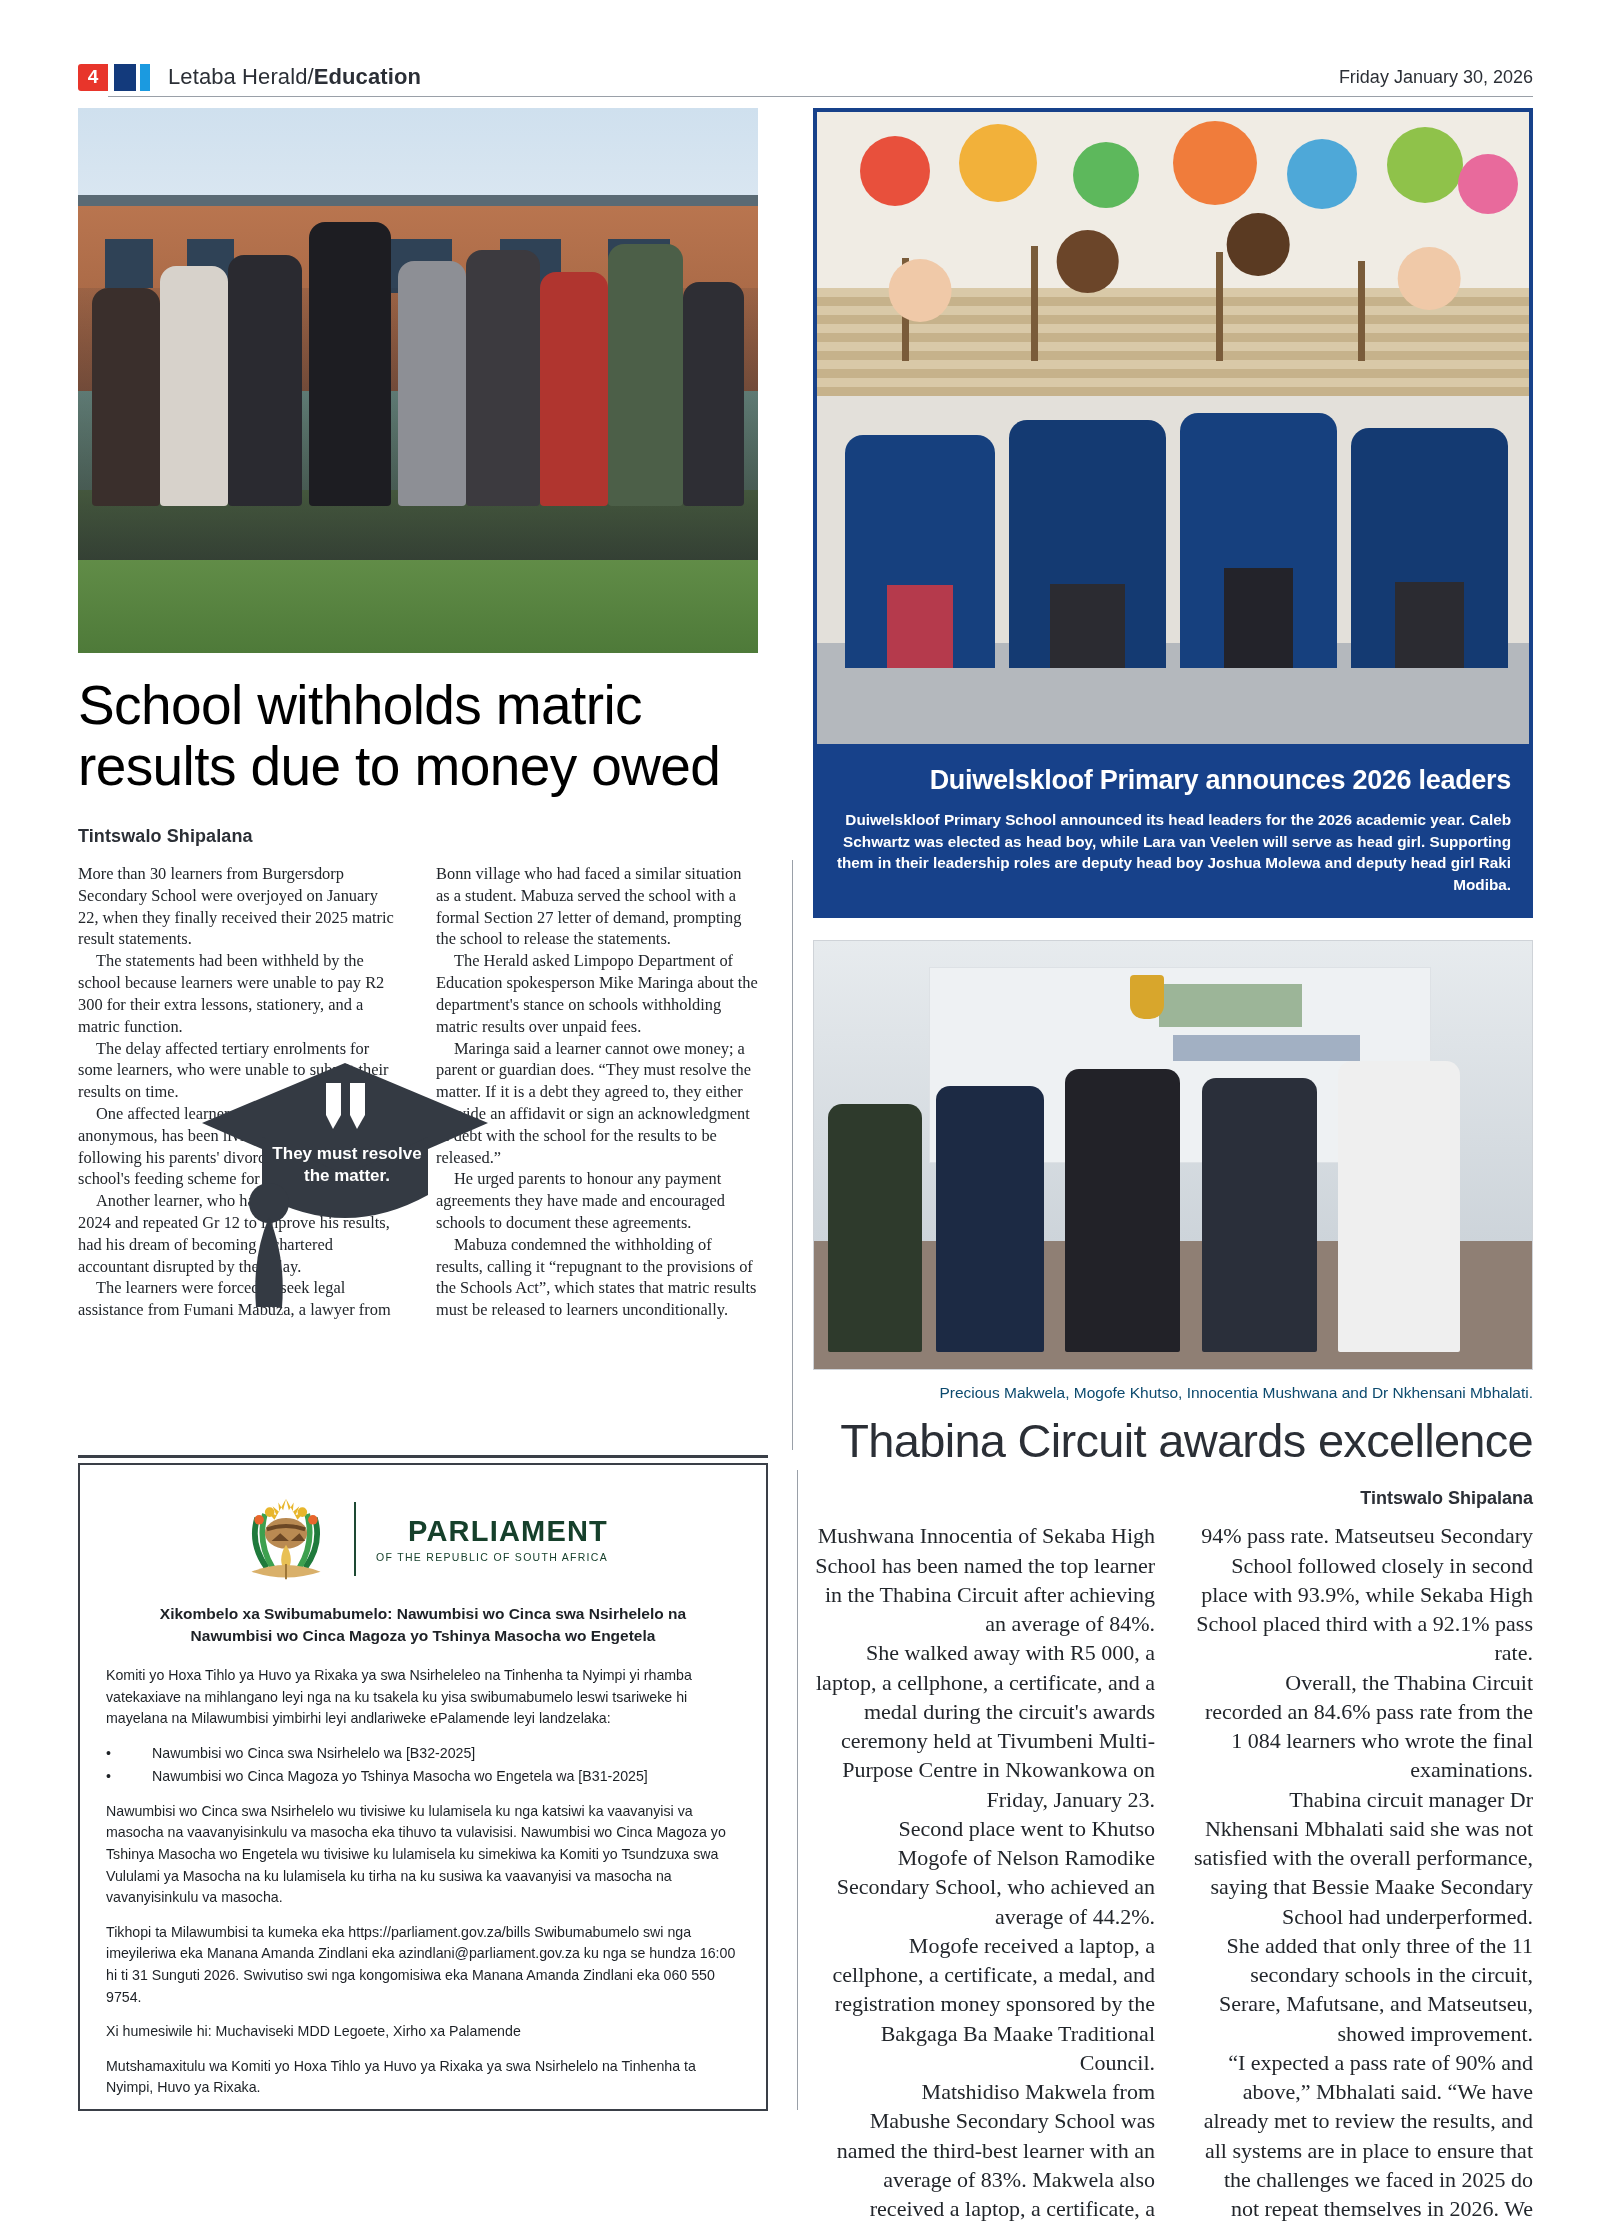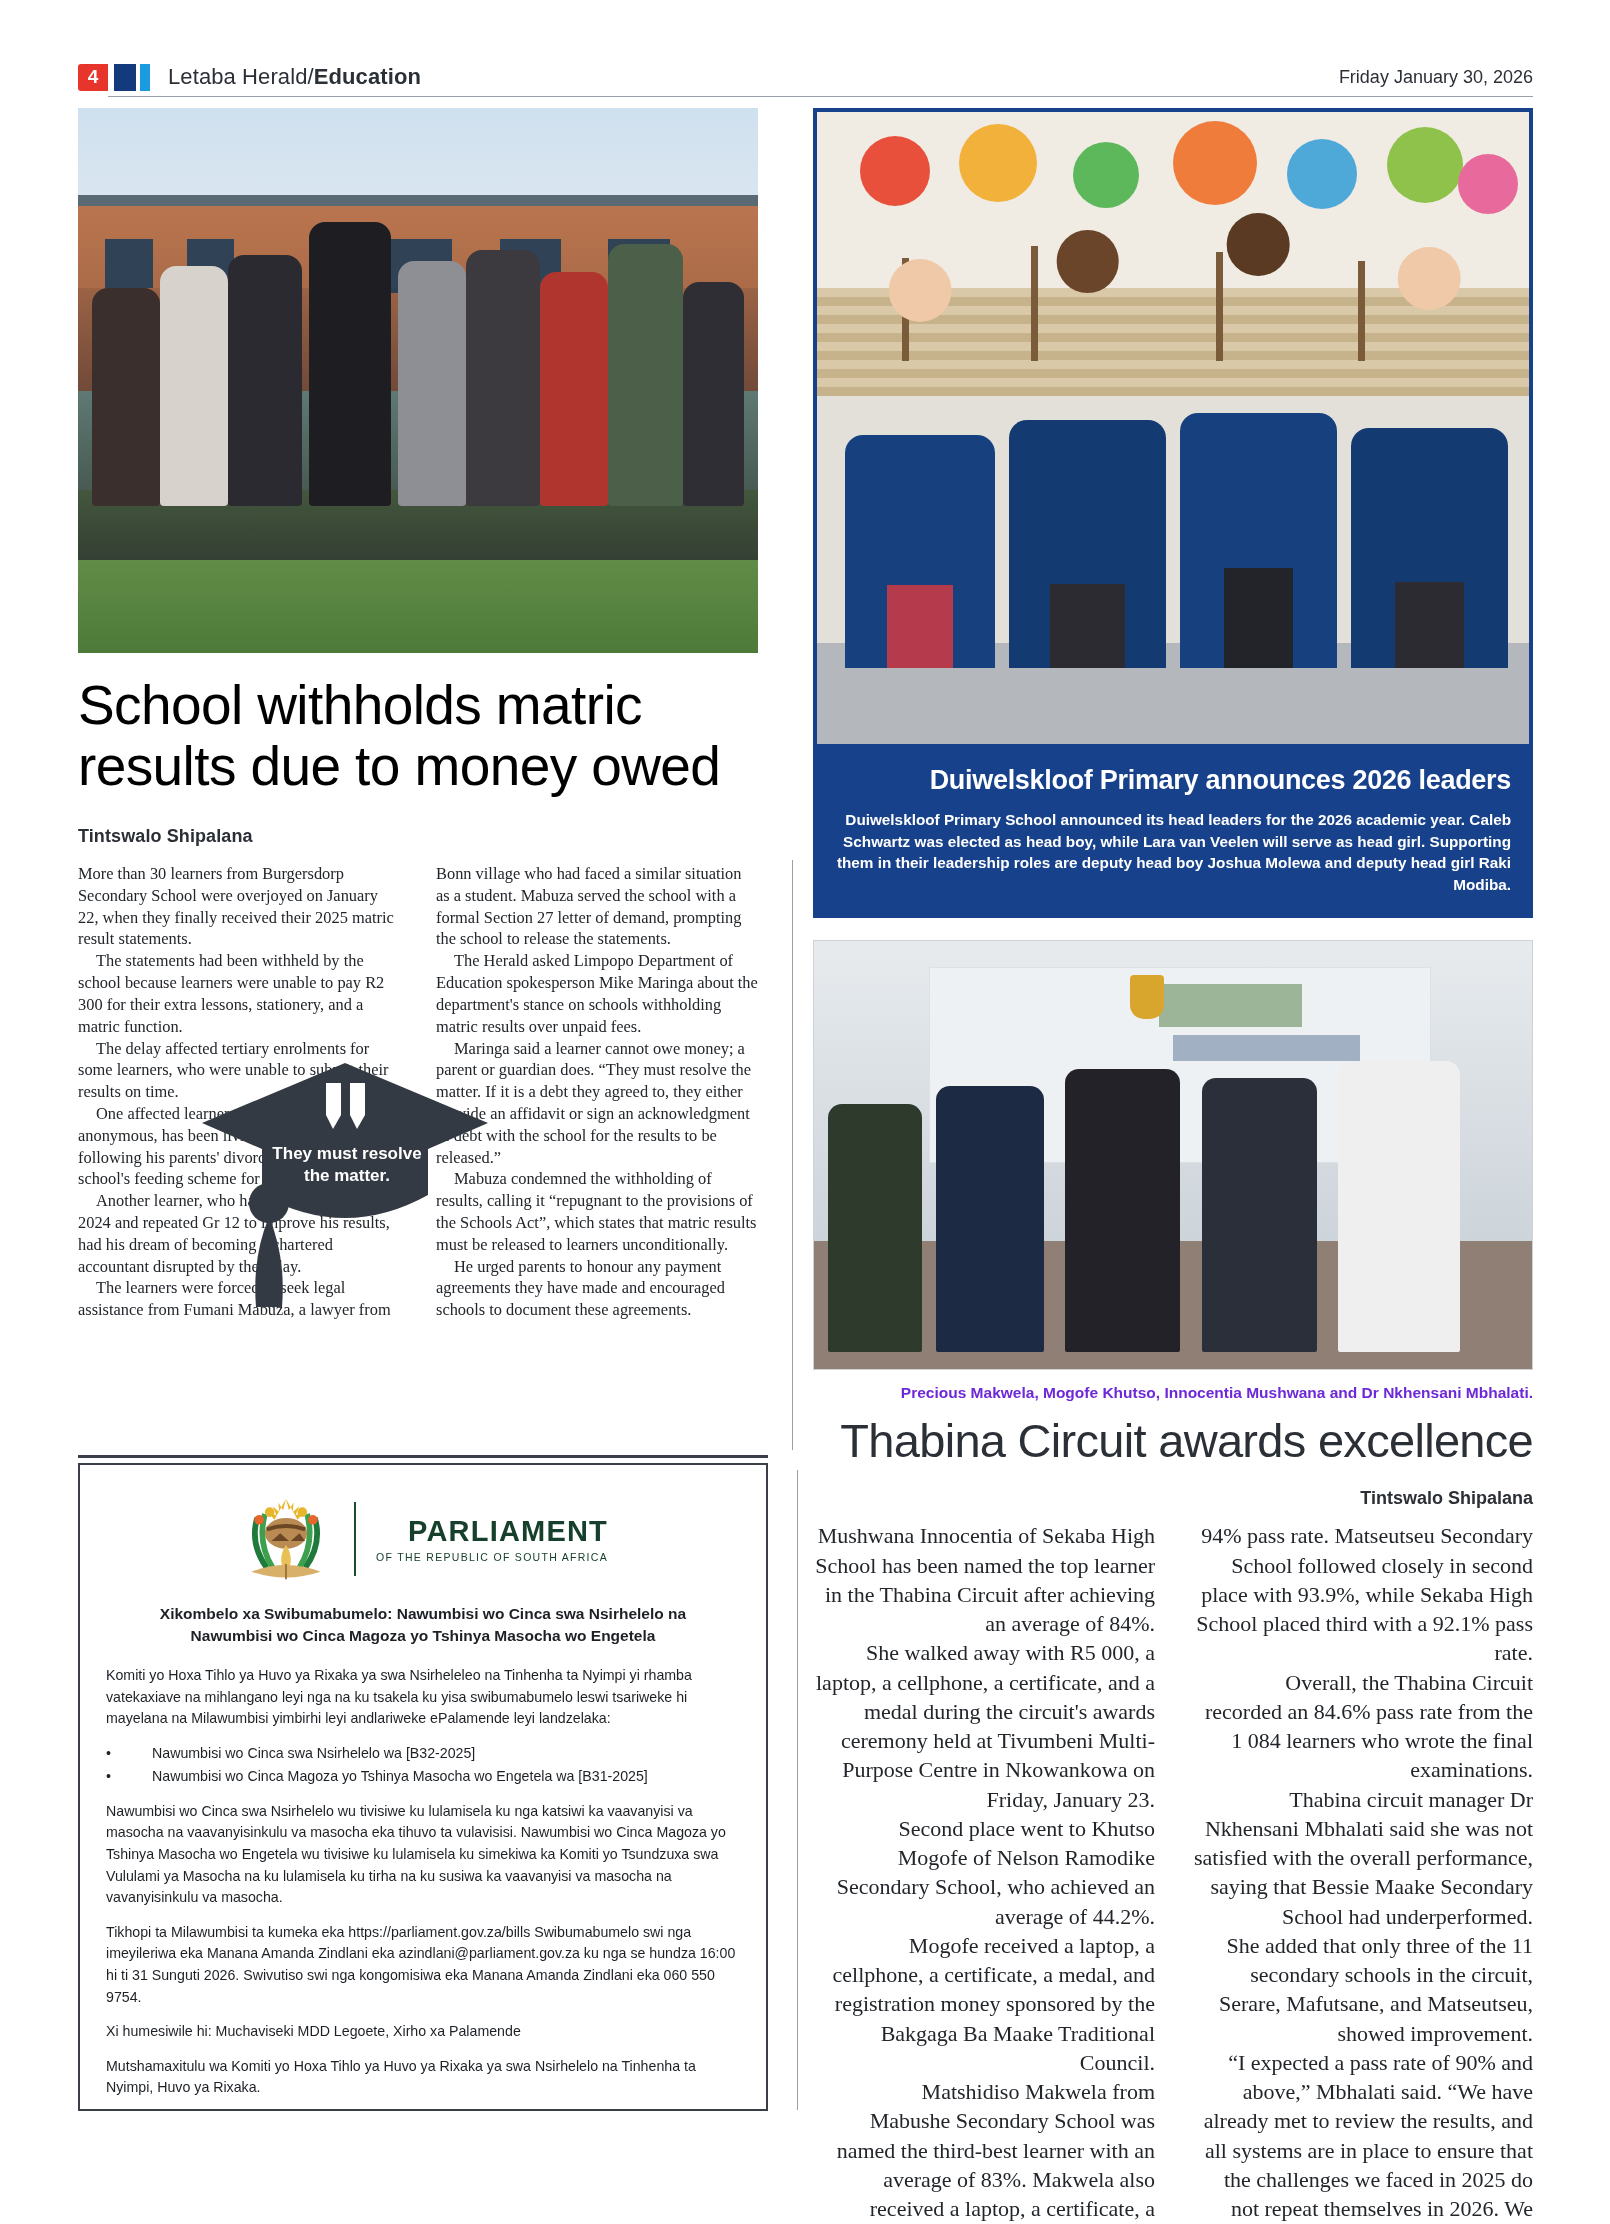--- a/index.html
+++ b/index.html
@@ -166,21 +166,21 @@
   .p3-back { position:absolute; left:0; top:0; width:100%; height:70%;
     background: linear-gradient(#e7ebee,#cdd4da); }
   .p3-banner { position:absolute; left:16%; top:6%; width:70%; height:46%;
     background:#eef1f3; border:1px solid #dde1e5; }
   .p3-floor { position:absolute; left:0; bottom:0; width:100%; height:30%;
     background:#8f7f74; }
   .p3-person { position:absolute; bottom:4%; border-radius:14px 14px 2px 2px; }
 
   .cap3 {
     margin-top: 12px; width: 720px; font-size: 15.5px;
-    line-height: 1.4; color: #6d28d9; font-weight: bold;
+    line-height: 1.4; color: #0c4a6e;
   }
 
   .headline2 {
     margin-top: 12px; font-size: 47px; line-height: 1.08;
     font-weight: 400; color: #2b2f36; letter-spacing: -.7px;
   }
   .byline2 { margin-top: 22px; font-size: 18px; font-weight: bold; color: #2b2f36; }
   .body-cols2 {
     margin-top: 12px; width: 720px;
     column-count: 2; column-gap: 36px;
@@ -242,22 +242,22 @@
 
     <div class="body-cols">
       <p class="first">More than 30 learners from Burgersdorp Secondary School were overjoyed on January 22, when they finally received their 2025 matric result statements.</p>
       <p>The statements had been withheld by the school because learners were unable to pay R2 300 for their extra lessons, stationery, and a matric function.</p>
       <p>The delay affected tertiary enrolments for some learners, who were unable to submit their results on time.</p>
       <p>One affected learner, who requested to stay anonymous, has been living alone since 2015 following his parents' divorce and relies on the school's feeding scheme for survival.</p>
       <p>Another learner, who had a bachelor's pass in 2024 and repeated Gr 12 to improve his results, had his dream of becoming a chartered accountant disrupted by the delay.</p>
       <p>The learners were forced to seek legal assistance from Fumani Mabuza, a lawyer from Bonn village who had faced a similar situation as a student. Mabuza served the school with a formal Section 27 letter of demand, prompting the school to release the statements.</p>
       <p>The Herald asked Limpopo Department of Education spokesperson Mike Maringa about the department's stance on schools withholding matric results over unpaid fees.</p>
       <p>Maringa said a learner cannot owe money; a parent or guardian does. “They must resolve the matter. If it is a debt they agreed to, they either provide an affidavit or sign an acknowledgment of debt with the school for the results to be released.”</p>
+      <p>He urged parents to honour any payment agreements they have made and encouraged schools to document these agreements.</p>
       <p>Mabuza condemned the withholding of results, calling it “repugnant to the provisions of the Schools Act”, which states that matric results must be released to learners unconditionally.</p>
-      <p>He urged parents to honour any payment agreements they have made and encouraged schools to document these agreements.</p>
     </div>
   </div>
 
   <div class="capquote">
     <svg width="290" height="300" viewBox="0 0 290 300">
       <polygon points="145,18 288,78 145,140 2,78" fill="#343a43"></polygon>
       <path d="M62 92 L62 150 Q145 196 228 150 L228 92 L145 130 Z" fill="#343a43"></path>
       <rect x="66" y="82" width="6" height="70" fill="#343a43"></rect>
       <circle cx="69" cy="158" r="20" fill="#343a43"></circle>
       <path d="M69 172 Q52 212 56 262 L82 262 Q86 212 69 172 Z" fill="#343a43"></path>

